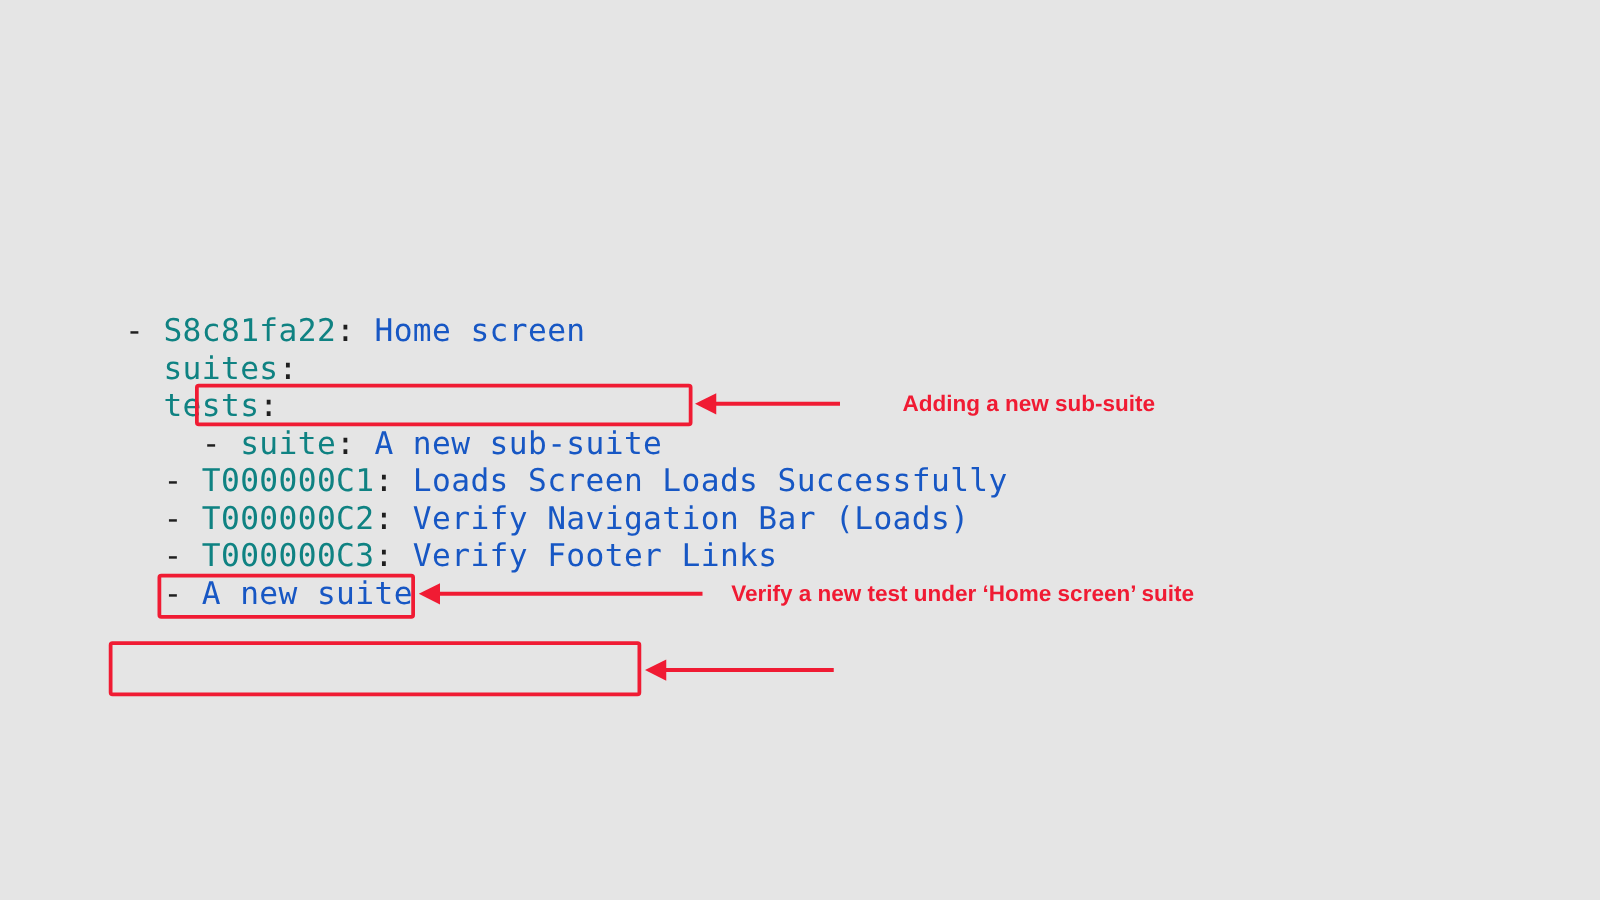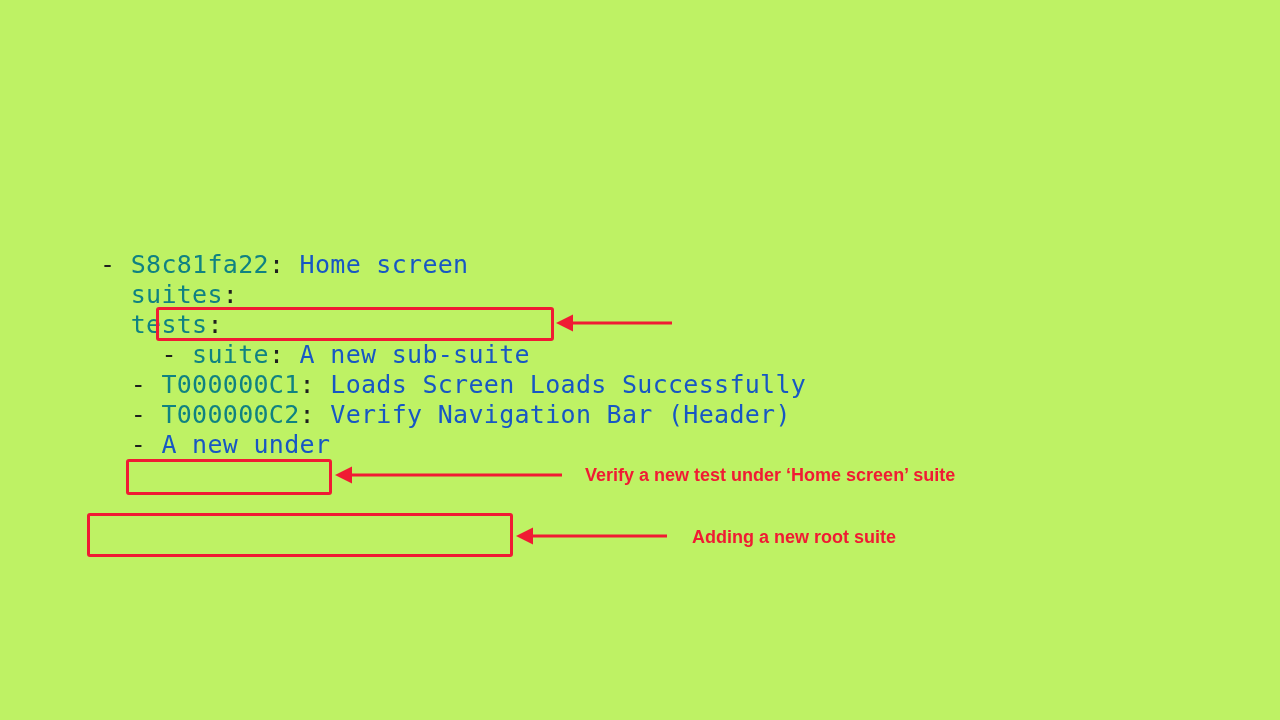--- a/index.html
+++ b/index.html
@@ -1,19 +1,19 @@
 <!DOCTYPE html>
 <html><head>
 <meta charset="utf-8">
 <style>
   html,body{margin:0;padding:0;background:#ffffff;}
   .canvas{
     position:relative;
     width:1280px;height:720px;
-    background:#bef264;
+    background:#e5e5e5;
     overflow:hidden;
     font-family:"Liberation Sans", sans-serif;
   }
   
   .code-block{
     position:absolute;
     left:100px; top:250px;
     font-family:"DejaVu Sans Mono", monospace;
     font-size:25px;
     letter-spacing:0.3px;
@@ -59,38 +59,39 @@
 <body>
 
 <div class="canvas">
 
   <div class="code-block">
     <div class="code-line"><span class="t-ind"></span><span class="t-dash">- </span><span class="t-key">S8c81fa22</span><span class="t-colon">: </span><span class="t-val">Home screen</span></div>
     <div class="code-line"><span class="t-ind">  </span><span class="t-dash"></span><span class="t-key">suites</span><span class="t-colon">:</span><span class="t-val"></span></div>
     <div class="code-line"><span class="t-ind">  </span><span class="t-dash"></span><span class="t-key">tests</span><span class="t-colon">:</span><span class="t-val"></span></div>
     <div class="code-line"><span class="t-ind">    </span><span class="t-dash">- </span><span class="t-key">suite</span><span class="t-colon">: </span><span class="t-val">A new sub-suite</span></div>
     <div class="code-line"><span class="t-ind">  </span><span class="t-dash">- </span><span class="t-key">T000000C1</span><span class="t-colon">: </span><span class="t-val">Loads Screen Loads Successfully</span></div>
-    <div class="code-line"><span class="t-ind">  </span><span class="t-dash">- </span><span class="t-key">T000000C2</span><span class="t-colon">: </span><span class="t-val">Verify Navigation Bar (Header)</span></div>
-    <div class="code-line"><span class="t-ind">  </span><span class="t-dash">- </span><span class="t-key"></span><span class="t-colon"></span><span class="t-val">A new under</span></div>
+    <div class="code-line"><span class="t-ind">  </span><span class="t-dash">- </span><span class="t-key">T000000C2</span><span class="t-colon">: </span><span class="t-val">Verify Navigation Bar (Loads)</span></div>
+    <div class="code-line"><span class="t-ind">  </span><span class="t-dash">- </span><span class="t-key">T000000C3</span><span class="t-colon">: </span><span class="t-val">Verify Footer Links</span></div>
+    <div class="code-line"><span class="t-ind">  </span><span class="t-dash">- </span><span class="t-key"></span><span class="t-colon"></span><span class="t-val">A new suite</span></div>
     <div class="code-line"><span class="t-ind"></span><span class="t-dash"></span><span class="t-key"></span><span class="t-colon"></span><span class="t-val"></span></div>
   </div>
 
   <div class="hl-box box-sub"></div>
   <div class="hl-box box-test"></div>
   <div class="hl-box box-root"></div>
 
   <svg class="arrow arrow-sub" width="120" height="26" viewBox="0 0 120 26">
     <line x1="14" y1="13" x2="118" y2="13"></line>
     <polygon points="2,13 19,4.5 19,21.5"></polygon>
   </svg>
   <svg class="arrow arrow-test" width="231" height="26" viewBox="0 0 231 26">
     <line x1="14" y1="13" x2="229" y2="13"></line>
     <polygon points="2,13 19,4.5 19,21.5"></polygon>
   </svg>
   <svg class="arrow arrow-root" width="155" height="26" viewBox="0 0 155 26">
     <line x1="14" y1="13" x2="153" y2="13"></line>
     <polygon points="2,13 19,4.5 19,21.5"></polygon>
   </svg>
 
+  <div class="ann-label ann-sub">Adding a new sub-suite</div>
   <div class="ann-label ann-test">Verify a new test under ‘Home screen’ suite</div>
-  <div class="ann-label ann-root">Adding a new root suite</div>
 
 </div>
 
 </body></html>

